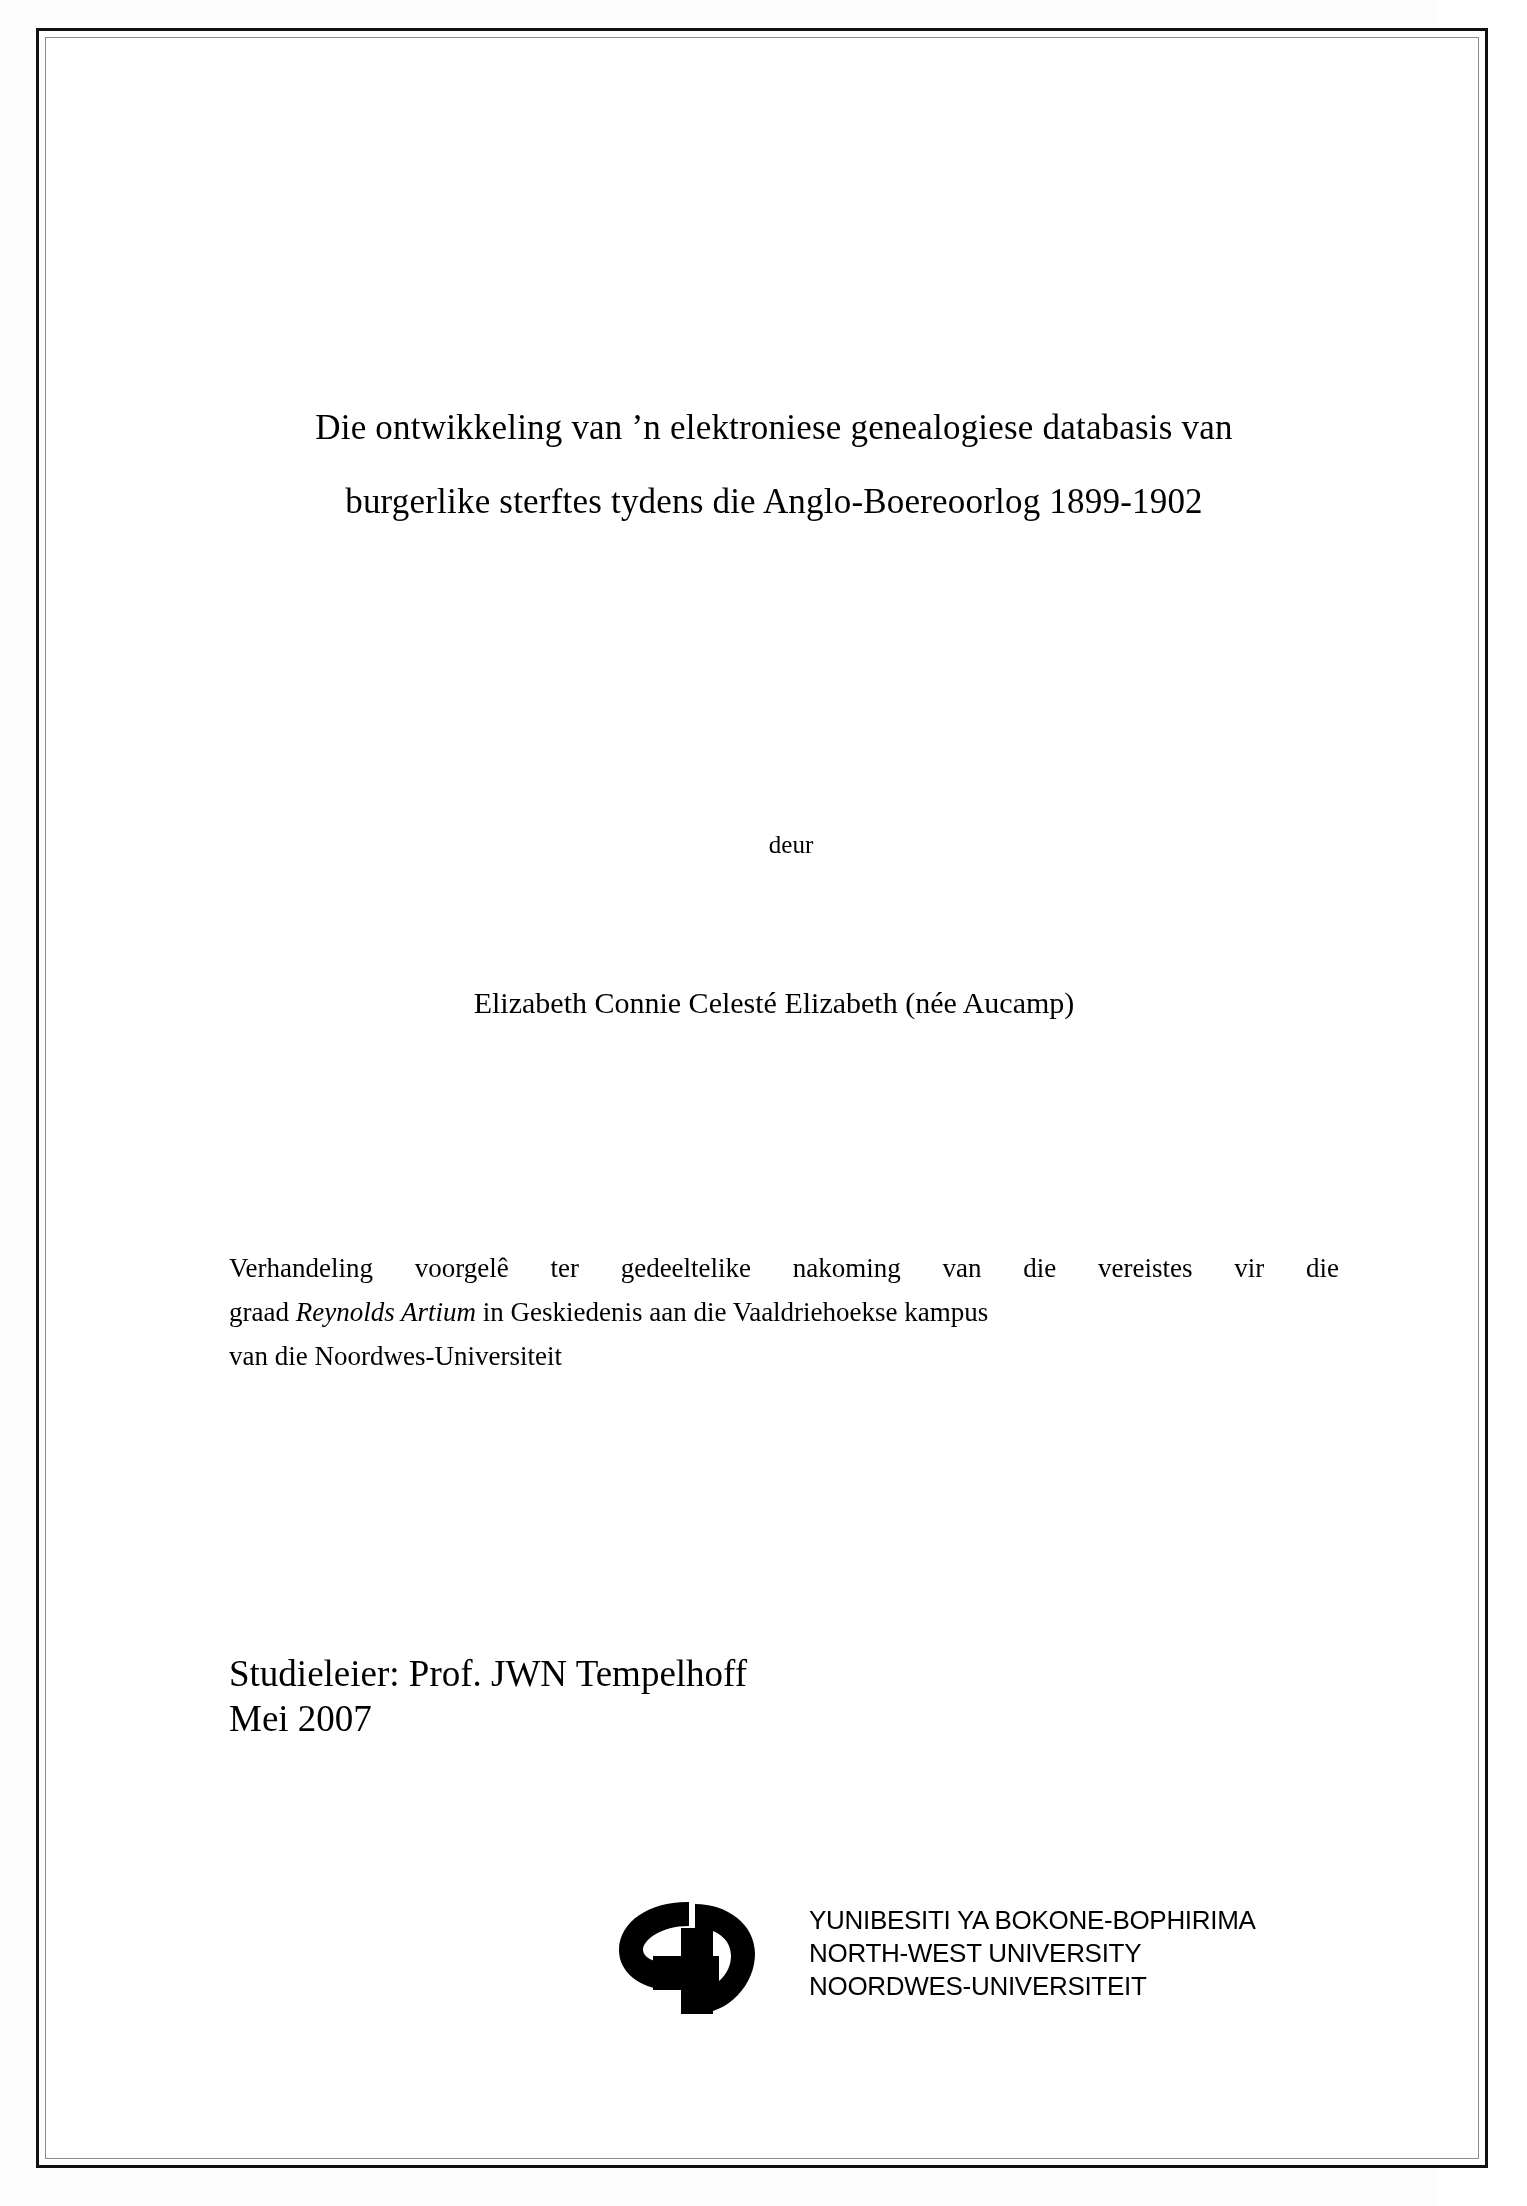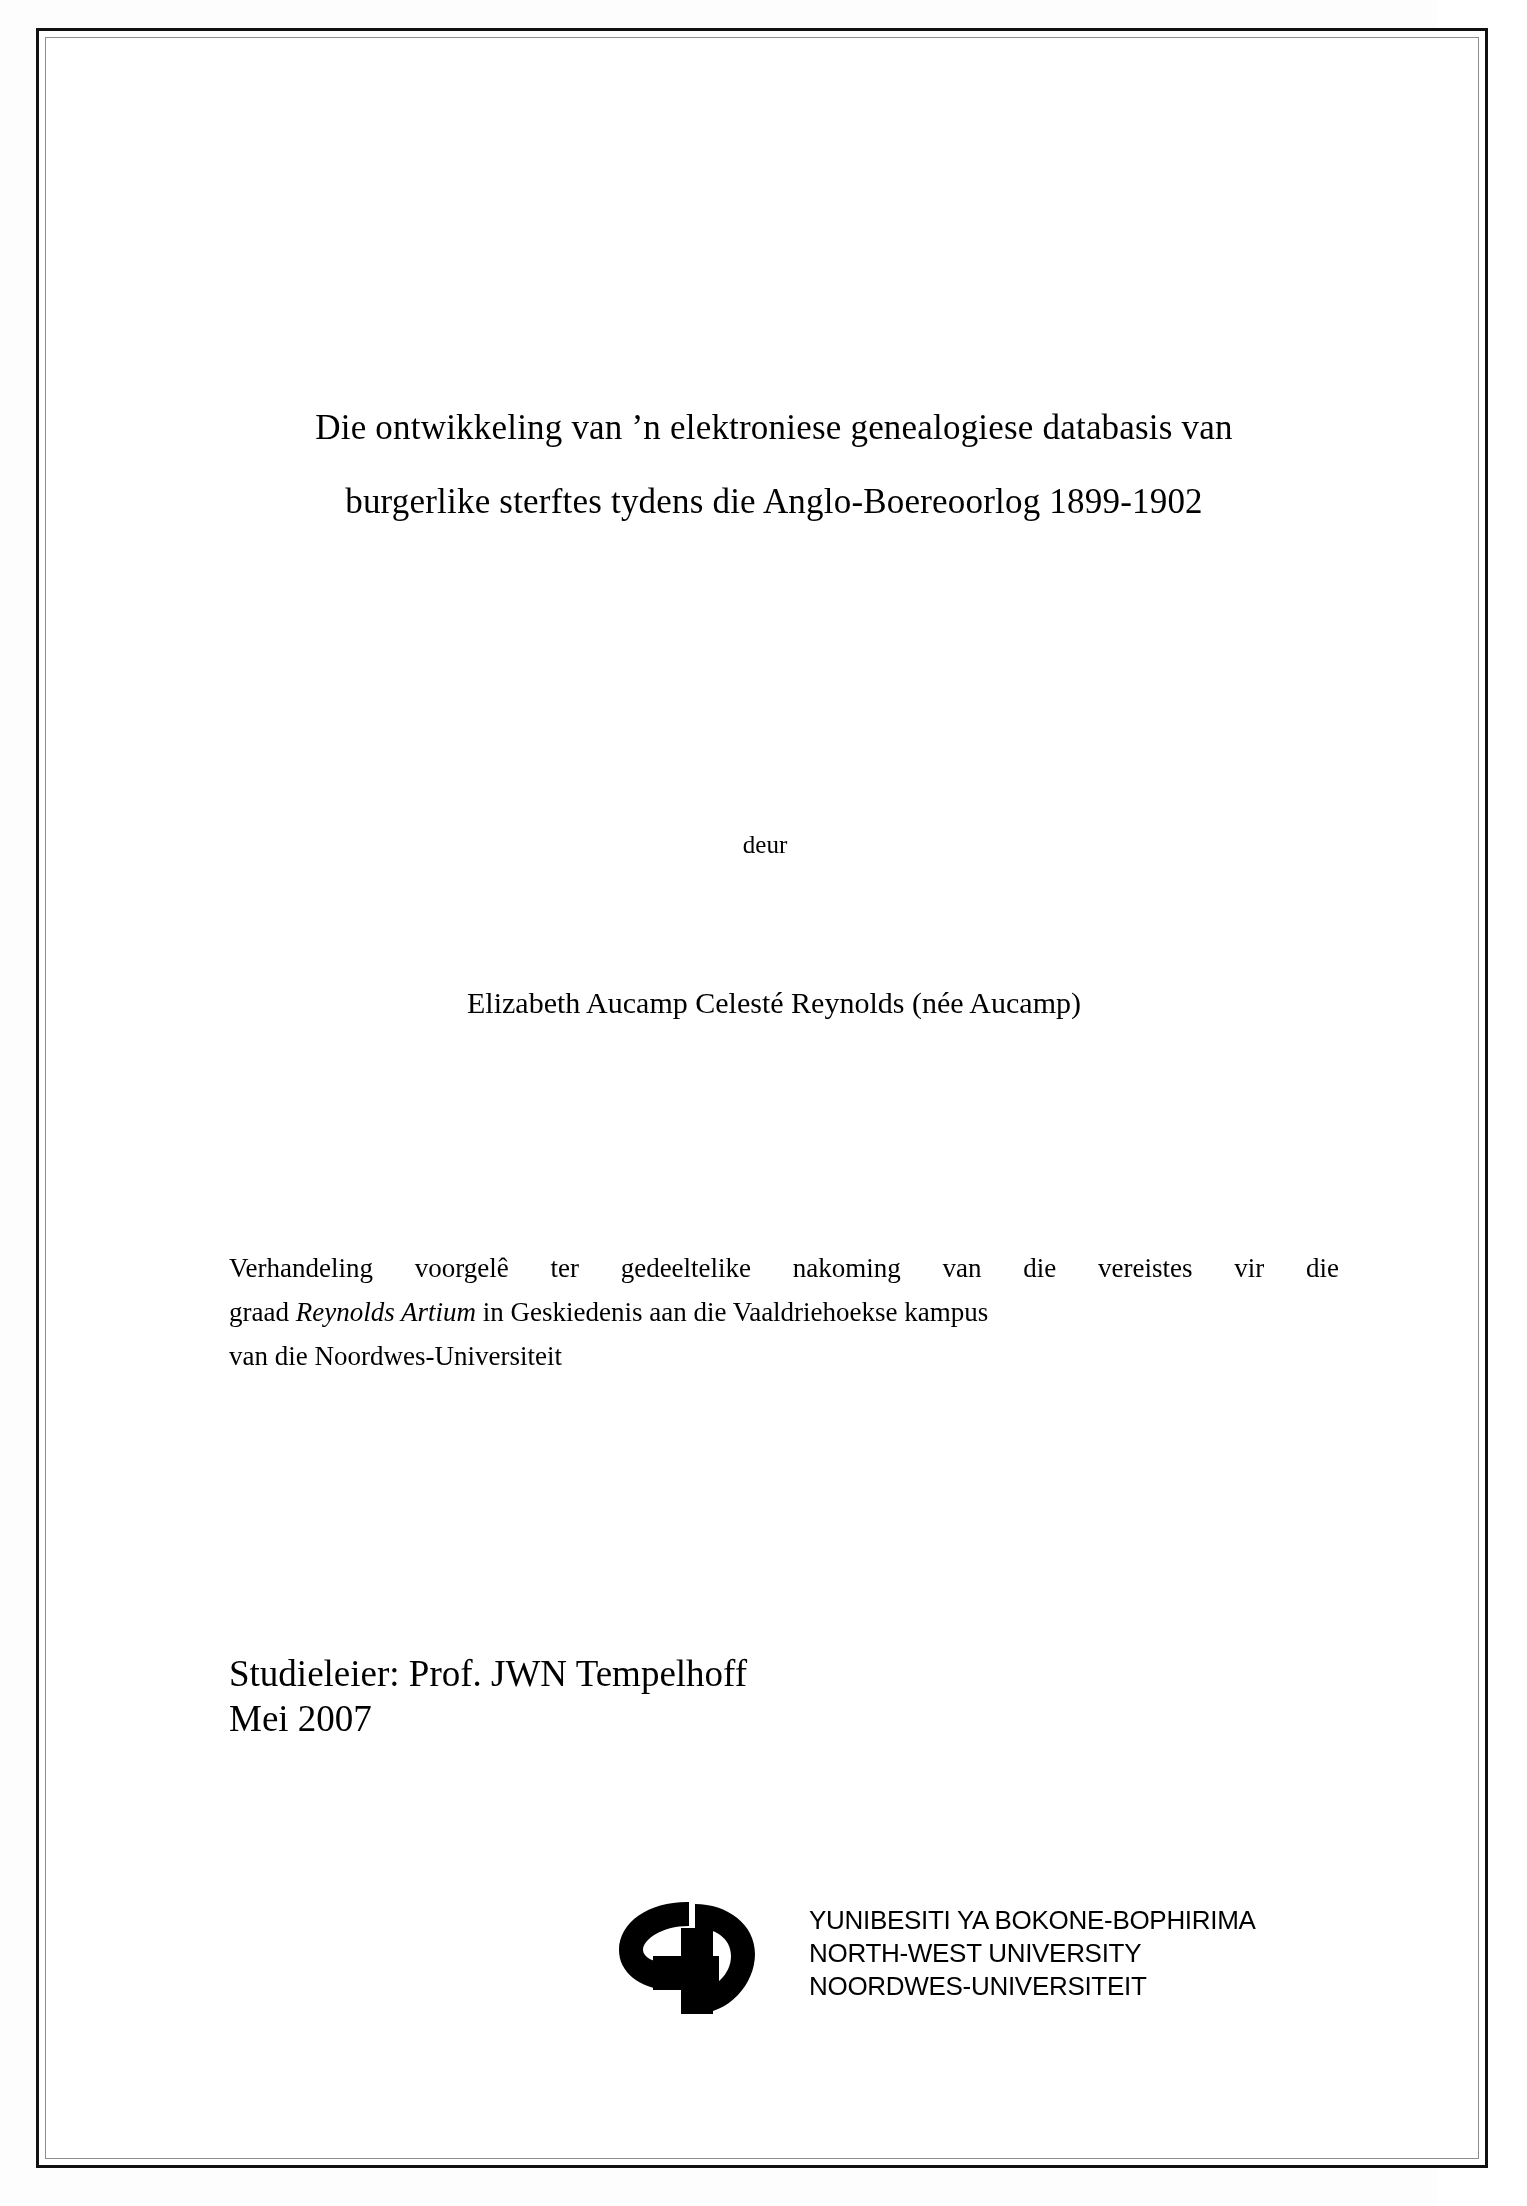--- a/index.html
+++ b/index.html
@@ -66,21 +66,21 @@
   .title-line {
     font-size: 35px;
     line-height: 74px;
     letter-spacing: 0.2px;
   }
 
   
   .byline-label {
     position: absolute;
     top: 800px;
-    left: 11px;
+    left: 37px;
     width: 1130px;
     text-align: center;
     font-size: 25px;
   }
 
   
   .author {
     position: absolute;
     top: 955px;
     left: 20px;
@@ -149,21 +149,21 @@
   <div class="page-frame">
     <div class="content">
 
       <div class="title-block">
         <div class="title-line">Die ontwikkeling van ’n elektroniese genealogiese databasis van</div>
         <div class="title-line">burgerlike sterftes tydens die Anglo-Boereoorlog 1899-1902</div>
       </div>
 
       <div class="byline-label">deur</div>
 
-      <div class="author">Elizabeth Aucamp Celesté Reynolds (née Aucamp)</div>
+      <div class="author">Elizabeth Connie Celesté Elizabeth (née Aucamp)</div>
 
       <div class="statement">
         <div class="justified">Verhandeling voorgelê ter gedeeltelike nakoming van die vereistes vir die</div>
         <div><span>graad </span><span class="ital">Reynolds Artium</span><span> in Geskiedenis aan die Vaaldriehoekse kampus</span></div>
         <div>van die Noordwes-Universiteit</div>
       </div>
 
       <div class="supervisor">
         <div>Studieleier: Prof. JWN Tempelhoff</div>
         <div>Mei 2007</div>

